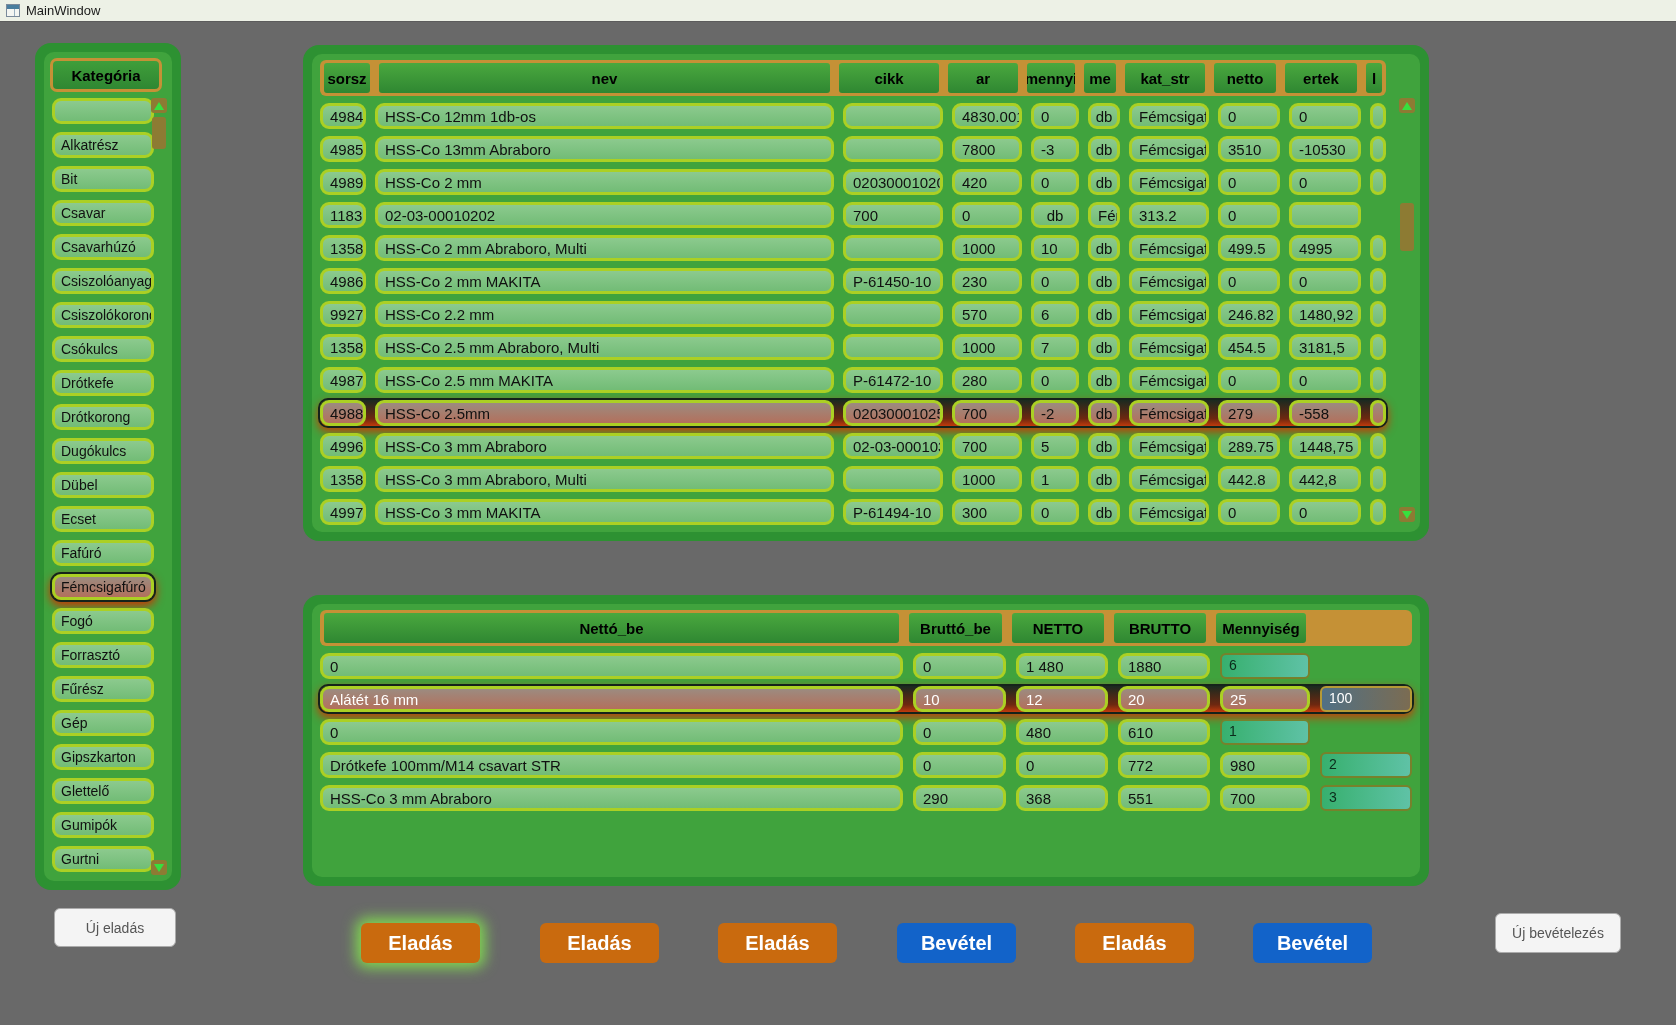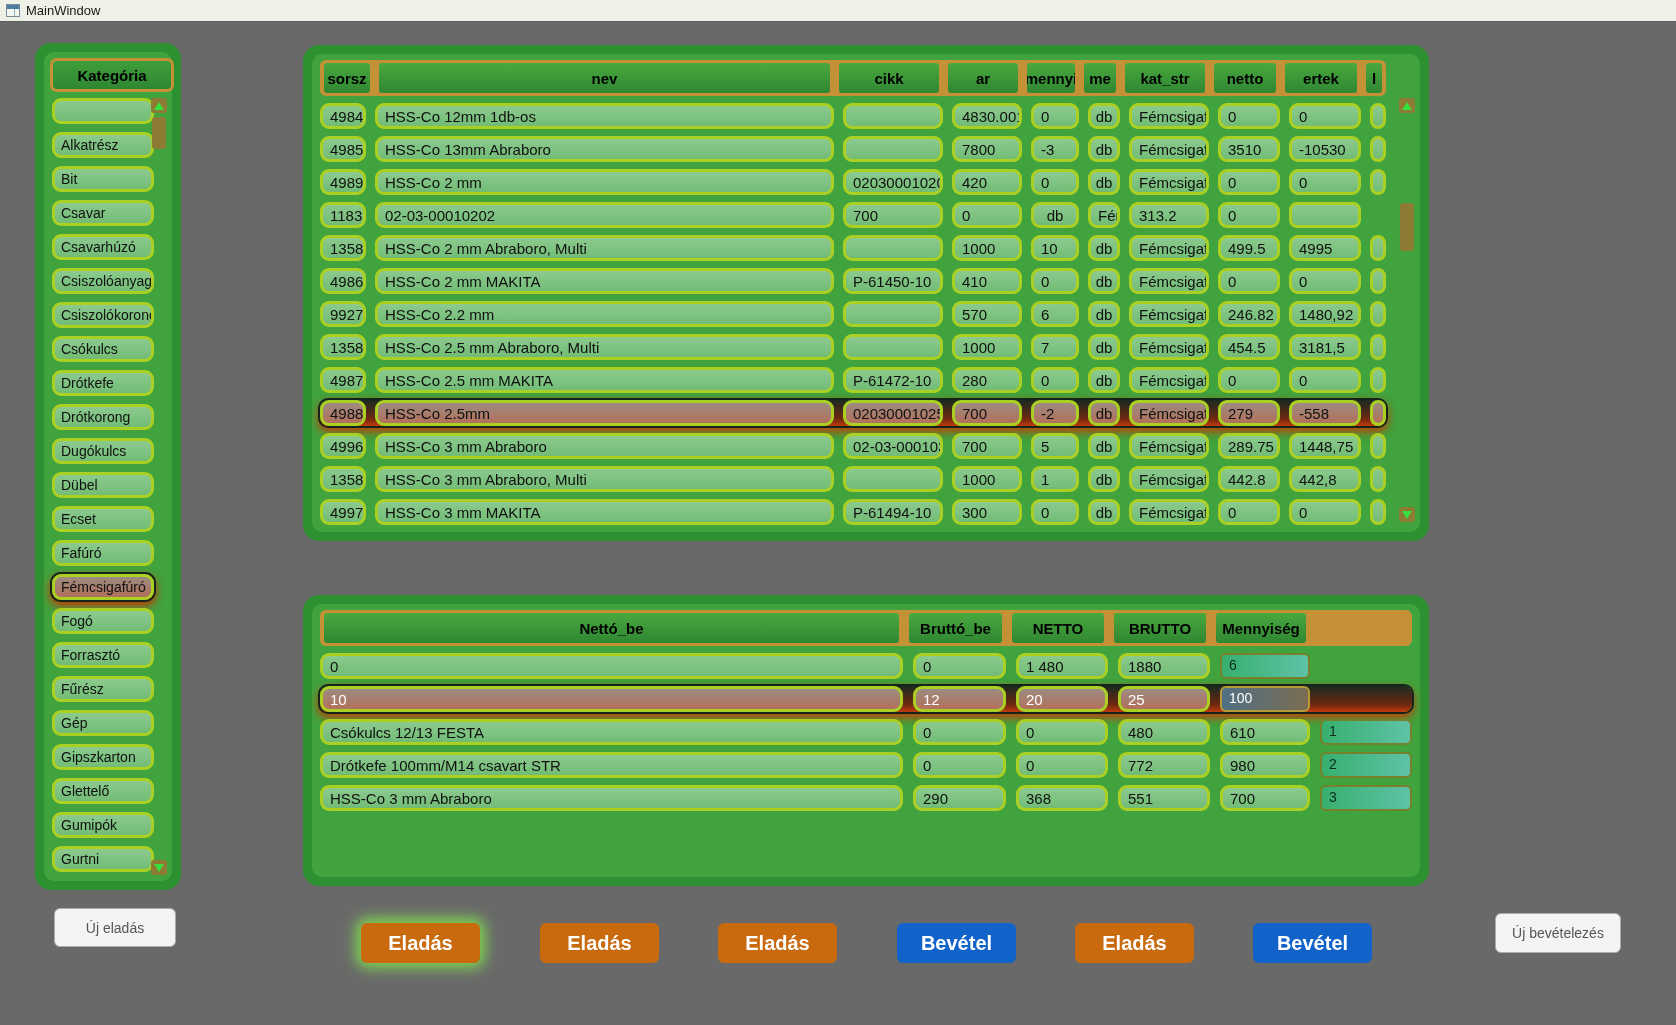--- a/index.html
+++ b/index.html
@@ -70,21 +70,21 @@
     align-items:flex-start; padding-top:2px; font-size:14px; color:#0b2b1b;
   }
   .crow.selected .cell.qty {
     background:linear-gradient(90deg,#507085,#7b6c52);
     border-color:#b59a36; color:#fff;
   }
 
   
   .sidebar-items { position:absolute; left:8px; top:46px; width:102px; display:flex; flex-direction:column; gap:8px; }
   .kat-header {
-    position:absolute; left:6px; top:6px; width:124px; height:34px;
+    position:absolute; left:6px; top:6px; width:112px; height:34px;
     border:3px solid #c59136; border-radius:7px;
     background:linear-gradient(180deg,#3f9e3a,#2f8732);
     display:flex; align-items:center; justify-content:center;
     font-weight:bold; font-size:15px; color:#000;
   }
   .sitem { height:26px; border-radius:9px; }
   .sitem .cell { font-size:14px; padding:0 6px; }
   .sitem.selected {
     background:linear-gradient(180deg,#233028,#7a2c12 70%,#c43a10);
     box-shadow:0 0 0 2px #15231a, 0 4px 8px 2px rgba(210,45,0,0.9);
@@ -278,21 +278,21 @@
               <div class="cell c-me">db</div>
               <div class="cell c-kat-str">Fémcsigafúró</div>
               <div class="cell c-netto">499.5</div>
               <div class="cell c-ertek">4995</div>
               <div class="pill"></div>
             </div>
             <div class="trow pgrid">
               <div class="cell c-sorsz">4986</div>
               <div class="cell c-nev">HSS-Co 2 mm MAKITA</div>
               <div class="cell c-cikk">P-61450-10</div>
-              <div class="cell c-ar">410</div>
+              <div class="cell c-ar">230</div>
               <div class="cell c-mennyi">0</div>
               <div class="cell c-me">db</div>
               <div class="cell c-kat-str">Fémcsigafúró</div>
               <div class="cell c-netto">0</div>
               <div class="cell c-ertek">0</div>
               <div class="pill"></div>
             </div>
             <div class="trow pgrid">
               <div class="cell c-sorsz">9927</div>
               <div class="cell c-nev">HSS-Co 2.2 mm</div>
@@ -402,28 +402,28 @@
       </div>
       <div class="tbody" id="cart-rows">
           <div class="crow cgrid">
             <div class="cell">0</div>
             <div class="cell">0</div>
             <div class="cell">1 480</div>
             <div class="cell">1880</div>
             <div class="cell qty">6</div>
           </div>
           <div class="crow cgrid selected">
+            <div class="cell">Alátét 16 mm</div>
             <div class="cell">10</div>
             <div class="cell">12</div>
             <div class="cell">20</div>
             <div class="cell">25</div>
             <div class="cell qty">100</div>
           </div>
           <div class="crow cgrid">
-            <div class="cell">Csókulcs 12/13 FESTA</div>
             <div class="cell">0</div>
             <div class="cell">0</div>
             <div class="cell">480</div>
             <div class="cell">610</div>
             <div class="cell qty">1</div>
           </div>
           <div class="crow cgrid">
             <div class="cell">Drótkefe 100mm/M14 csavart STR</div>
             <div class="cell">0</div>
             <div class="cell">0</div>

